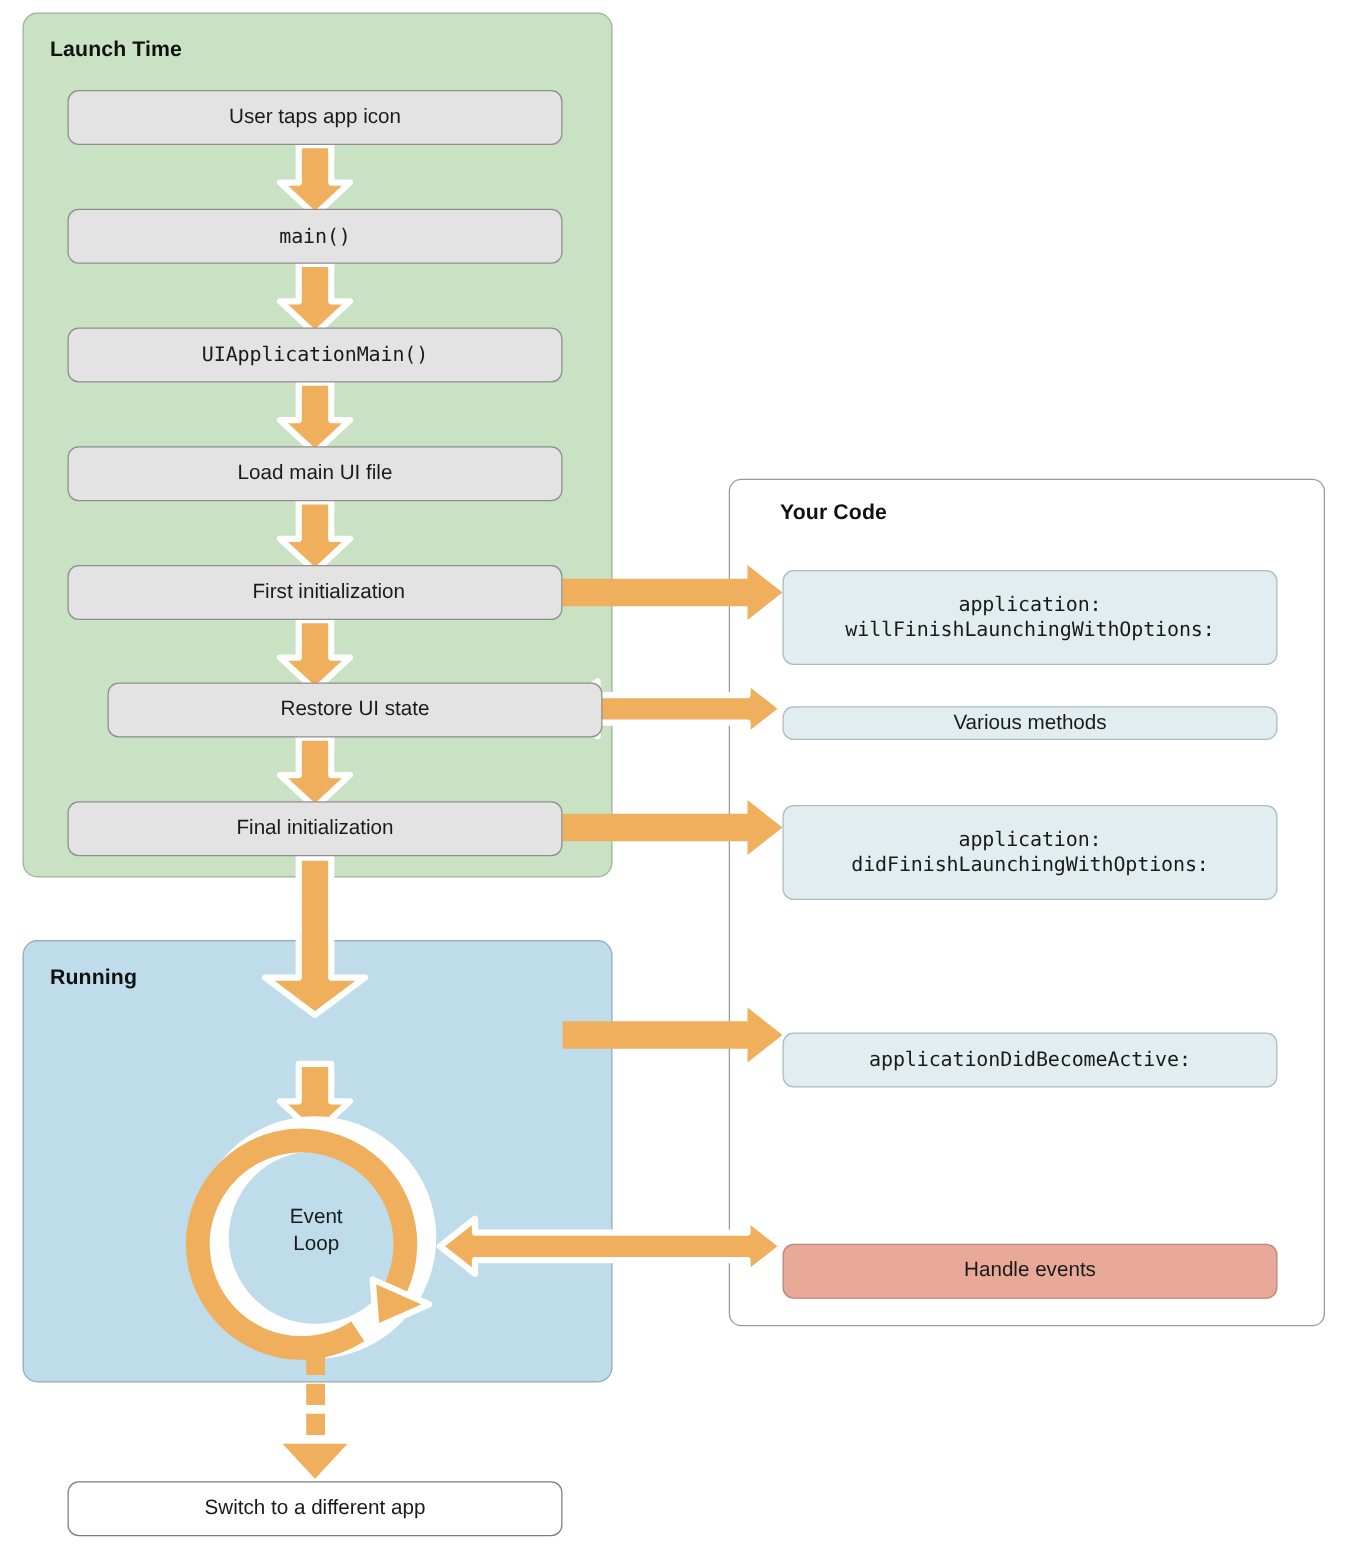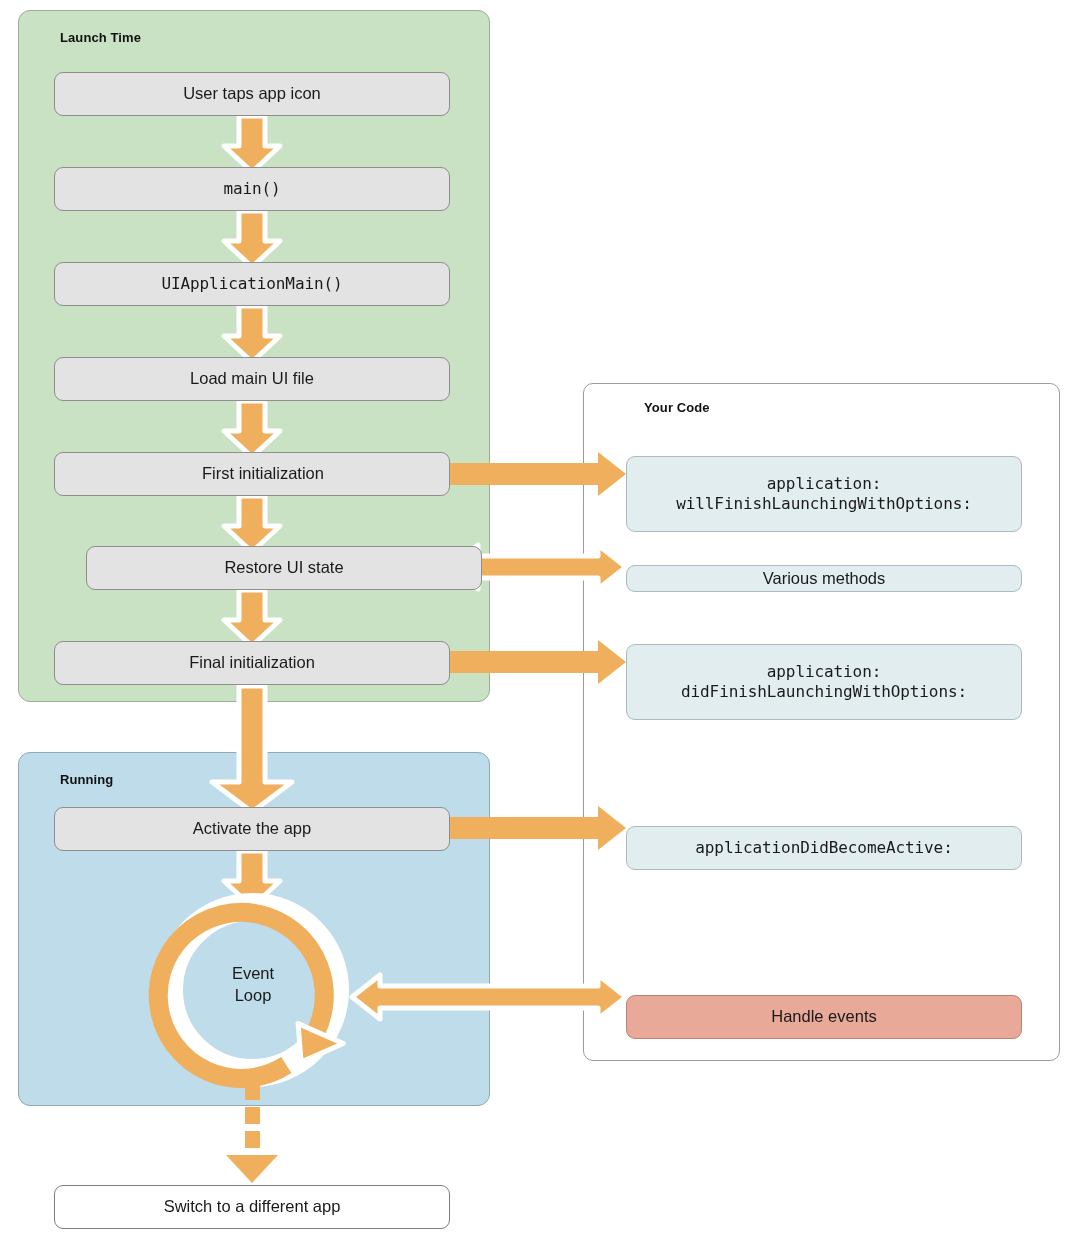--- a/index.html
+++ b/index.html
@@ -33,25 +33,24 @@
     border: 1px solid #93a9b4;
   }
   .panel-yourcode {
     left: 583px; top: 383px; width: 477px; height: 678px;
     background: #ffffff;
     border: 1px solid #9a9a9a;
     border-radius: 10px;
   }
   .panel-title {
     position: absolute;
-    font-size: 13px;
+    font-size: 17px;
     font-weight: bold;
     color: #111111;
     letter-spacing: 0.1px;
-    margin-left: 20px;
   }
   .t-launch  { left: 40px;  top: 30px;  }
   .t-running { left: 40px;  top: 772px; }
   .t-code    { left: 624px; top: 400px; }
 
   
   .node {
     position: absolute;
     display: flex;
     align-items: center;
@@ -176,21 +175,20 @@
   <div class="panel-title t-code">Your Code</div>
 
   <div class="node node-gray lcol" style="top:72px;">User taps app icon</div>
   <div class="node node-gray lcol mono" style="top:167px;">main()</div>
   <div class="node node-gray lcol mono" style="top:262px;">UIApplicationMain()</div>
   <div class="node node-gray lcol" style="top:357px;">Load main UI file</div>
   <div class="node node-gray lcol" style="top:452px;padding-left:28px;">First initialization</div>
   <div class="node node-gray lcol" style="top:546px;margin-left:32px;">Restore UI state</div>
   <div class="node node-gray lcol" style="top:641px;">Final initialization</div>
 
-  <div class="node node-gray lcol" style="top:807px;">Activate the app</div>
 
   <div class="eventloop-label">
     <div>Event</div>
     <div>Loop</div>
   </div>
 
   <div class="node node-code rcol mono" style="top:436px; height:76px; white-space:pre-line;">application:
 willFinishLaunchingWithOptions:</div>
 
   <div class="node node-code rcol" style="top:545px; height:27px;">Various methods</div>

